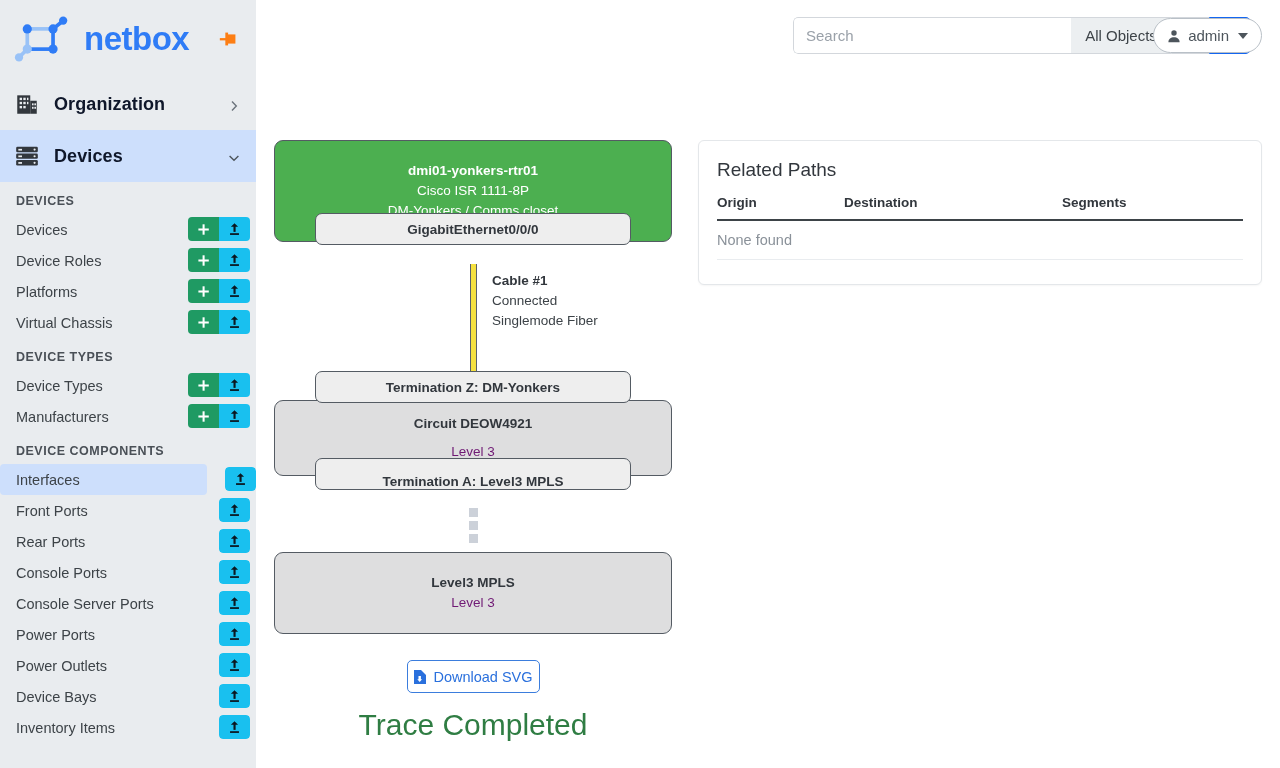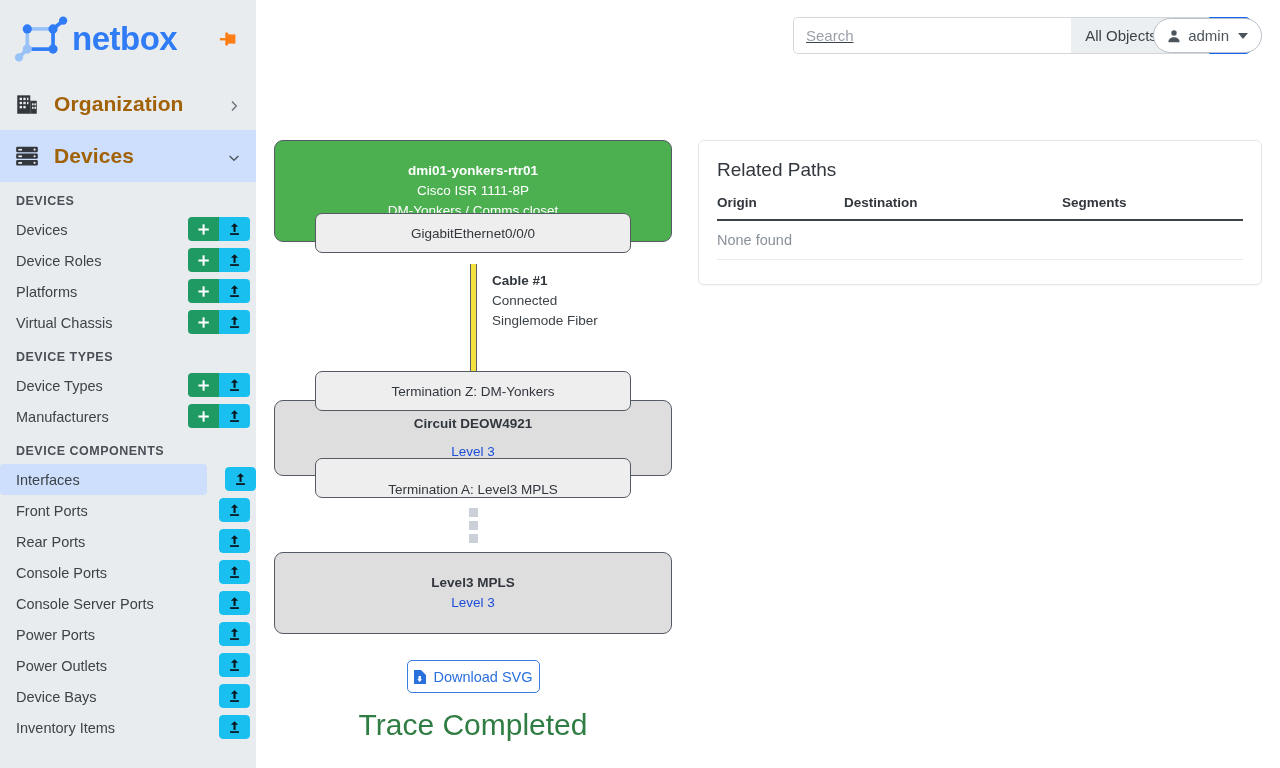--- a/index.html
+++ b/index.html
@@ -19,35 +19,35 @@
     background: #e9ecef;
     overflow: hidden;
     position: relative;
   }
   .brand-row {
     height: 78px;
     display: flex; align-items: center;
     padding: 0 16px 0 14px;
     gap: 8px;
   }
-  .brand-logo { display: flex; align-items: center; gap: 2px; flex: 1; }
+  .brand-logo { display: flex; align-items: center; gap: 14px; flex: 1; }
   .brand-mark { width: 56px; height: 46px; }
   .pin-icon { width: 22px; height: 22px; display: block; }
 
   .nav-group {
     display: flex; align-items: center;
     height: 52px;
     padding: 0 16px 0 14px;
     cursor: pointer;
   }
   .nav-group.active { background: #cddffc; }
   .nav-group .nav-ico { width: 26px; height: 26px; margin-right: 14px; flex: 0 0 26px; }
   .nav-group .nav-label {
     flex: 1;
-    font-size: 21px; font-weight: 700; color: #a16207;
+    font-size: 18px; font-weight: 700; color: #0f172a;
     letter-spacing: .1px;
   }
   .nav-group .chev { width: 12px; height: 12px; color: #6b737c; }
 
   .sub-section-title {
     font-size: 12.5px; font-weight: 700; color: #4a5057;
     letter-spacing: .5px;
     padding: 12px 0 6px 16px;
     text-transform: uppercase;
   }
@@ -102,21 +102,20 @@
   }
   .search-input {
     width: 278px; height: 37px;
     border: 1px solid #d3d7dc; border-right: none;
     border-radius: 5px 0 0 5px;
     padding: 0 12px;
     font-size: 15px; color: #3d4348;
     font-family: "Liberation Sans", sans-serif;
     background: #fff;
     outline: none;
-    text-decoration: underline;
   }
   .search-input::placeholder { color: #9aa1a9; }
   .obj-select {
     display: flex; align-items: center; justify-content: center;
     min-width: 100px; height: 37px;
     background: #eceff1;
     border: 1px solid #d3d7dc; border-left: none; border-right: none;
     font-size: 15px; color: #3d4348;
     padding: 0 11px;
     cursor: pointer;
@@ -173,30 +172,30 @@
     display: flex; flex-direction: column; align-items: center; justify-content: center;
     text-align: center;
   }
   .tr-node.device { background: #4caf50; height: 102px; }
   .tr-node.circuit { background: #dededf; height: 76px; }
   .tr-node.provider { background: #dededf; height: 82px; }
   .tr-node .n-title { font-size: 13.5px; font-weight: 700; line-height: 20px; }
   .tr-node .n-sub { font-size: 13.5px; font-weight: 400; line-height: 20px; }
   .tr-node.device .n-title, .tr-node.device .n-sub { color: #ffffff; text-align: right; }
   .tr-node.circuit .n-title, .tr-node.provider .n-title { color: #32373d; }
-  .tr-node.circuit .n-sub, .tr-node.provider .n-sub { color: #1d4ed8; }
+  .tr-node.circuit .n-sub, .tr-node.provider .n-sub { color: #701a75; }
 
   .tr-term {
     width: 316px;
-    height: 40px;
+    height: 32px;
     background: #eeeeee;
     border: 1px solid #545b63;
     border-radius: 7px;
     display: flex; align-items: center; justify-content: center;
-    font-size: 13.5px; font-weight: 400; color: #32373d;
+    font-size: 13.5px; font-weight: 700; color: #32373d;
     position: absolute; left: 41px;
     z-index: 3;
   }
 
   .cable-seg { position: relative; height: 107px; }
   .cable-line {
     position: absolute; left: 196px; top: 0; width: 7px; height: 107px;
     background: #f5e140;
     border-left: 1.5px solid #5a6068; border-right: 1.5px solid #5a6068;
   }

